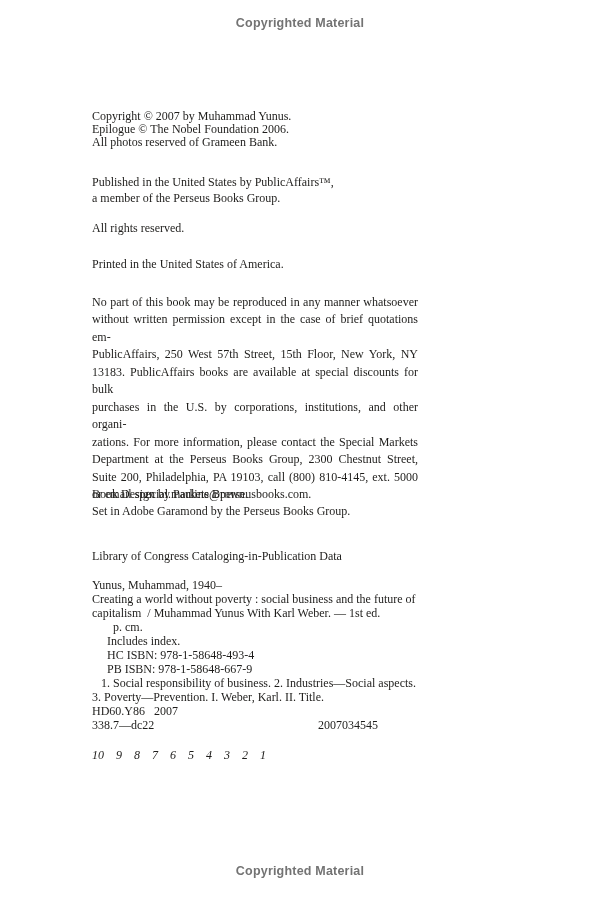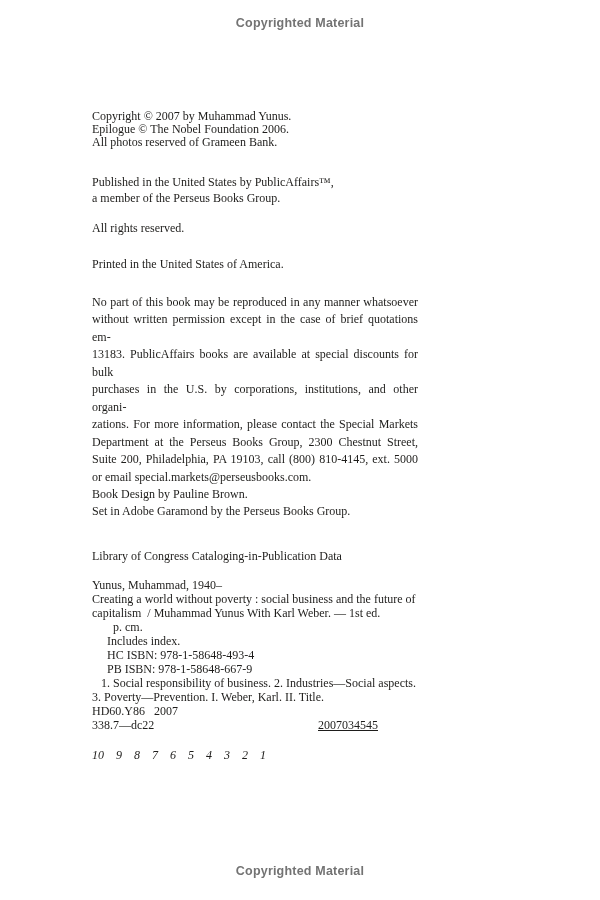--- a/index.html
+++ b/index.html
@@ -56,21 +56,20 @@
 
   .ind21 { padding-left: 21px; }
   .ind15 { padding-left: 15px; }
   .ind9  { padding-left: 9px; }
 
   .dewey-row { position: relative; }
   .dewey-num {
     position: absolute;
     right: 40px;
     top: 0;
-    text-decoration: underline;
   }
   .printers { word-spacing: 3px; font-style: italic; }
 </style>
 </head>
 <body>
 
 <div class="page">
 
   <div class="watermark wm-top">Copyrighted Material</div>
 
@@ -85,20 +84,21 @@
     <div>a member of the Perseus Books Group.</div>
   </div>
 
   <div class="block lh14 b-rights">All rights reserved.</div>
 
   <div class="block lh14 b-printed">Printed in the United States of America.</div>
 
   <div class="block b-perm">
     <div class="just">No part of this book may be reproduced in any manner whatsoever</div>
     <div class="just">without written permission except in the case of brief quotations em-</div>
+    <div class="just">PublicAffairs, 250 West 57th Street, 15th Floor, New York, NY</div>
     <div class="just">13183. PublicAffairs books are available at special discounts for bulk</div>
     <div class="just">purchases in the U.S. by corporations, institutions, and other organi-</div>
     <div class="just">zations. For more information, please contact the Special Markets</div>
     <div class="just">Department at the Perseus Books Group, 2300 Chestnut Street,</div>
     <div class="just">Suite 200, Philadelphia, PA 19103, call (800) 810-4145, ext. 5000</div>
     <div>or email special.markets@perseusbooks.com.</div>
   </div>
 
   <div class="block lh17 b-colophon">
     <div>Book Design by Pauline Brown.</div>

